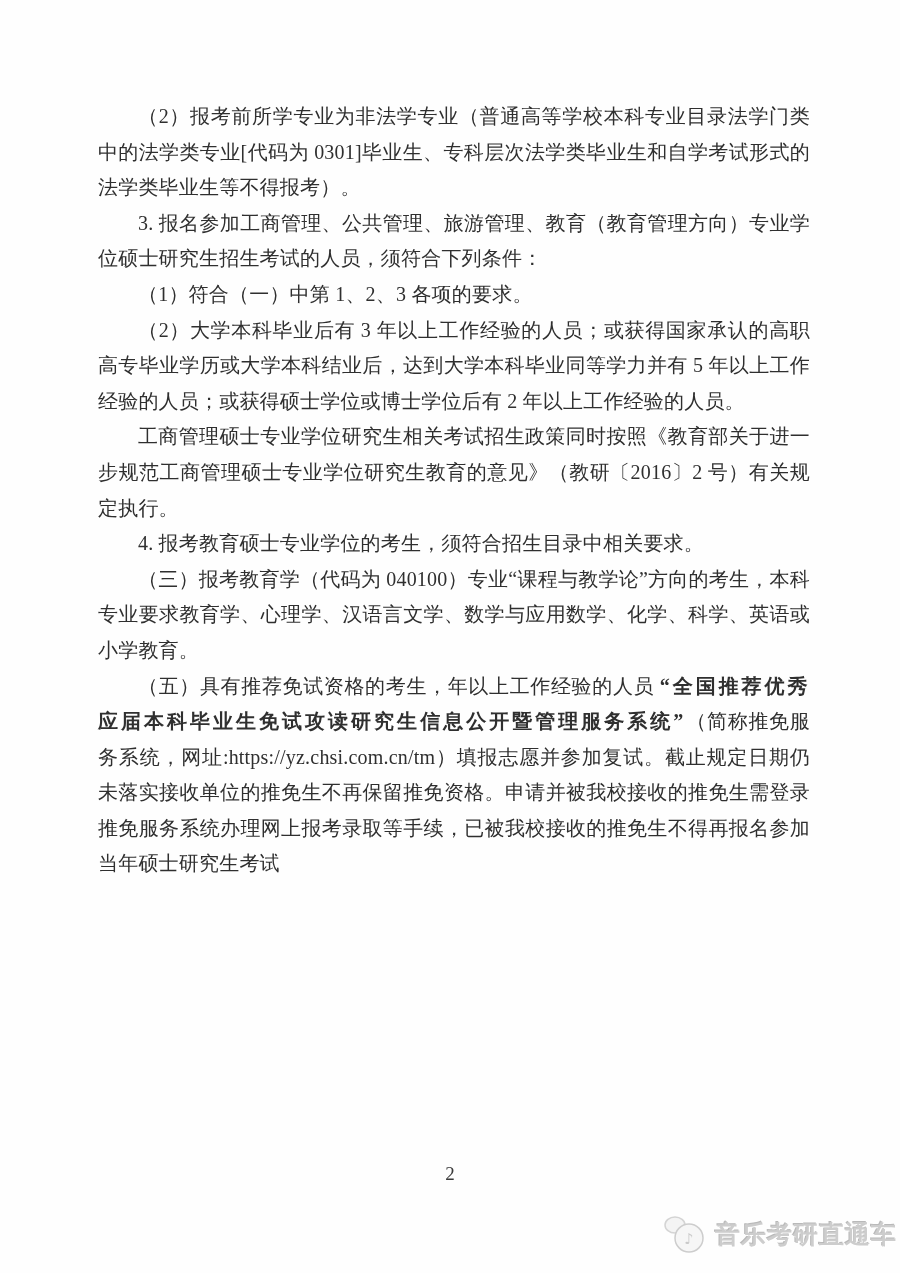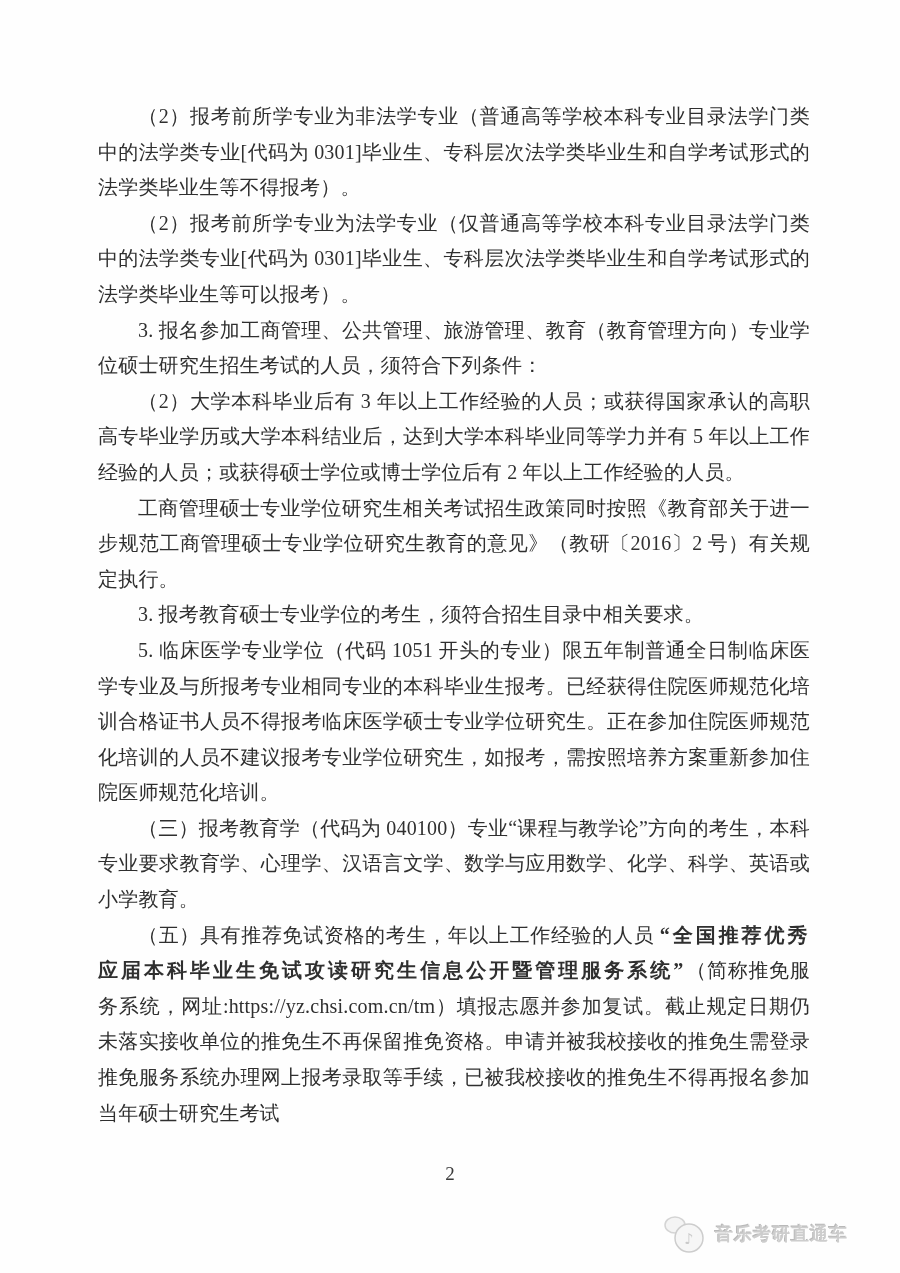--- a/index.html
+++ b/index.html
@@ -51,42 +51,41 @@
     align-items: center;
     gap: 5px;
   }
   .wm-logo {
     display: inline-block;
     width: 48px;
     height: 44px;
   }
   .wm-text {
     font-family: "Liberation Sans", "DejaVu Sans", sans-serif;
-    font-size: 18px;
+    font-size: 25px;
     font-weight: 700;
     color: #cdcdcd;
     letter-spacing: 1px;
     text-shadow: 1px 1px 0 #ffffff, -1px -1px 0 #b9b9b9;
     white-space: nowrap;
     text-align: center;
   }
 </style>
 </head>
 <body>
 
 <div class="page">
 
   <div class="content">
       <p><span>（2）报考前所学专业为非法学专业（普通高等学校本科专业目录法学门类中的法学类专业[代码为 0301]毕业生、专科层次法学类毕业生和自学考试形式的法学类毕业生等不得报考）。</span></p>
-      <p><span>（2）报考前所学专业为法学专业（仅普通高等学校本科专业目录法学门类中的法学类专业[代码为 0301]毕业生、专科层次法学类毕业生和自学考试形式的法学类毕业生等可以报考）。</span></p>
       <p><span>3. 报名参加工商管理、公共管理、旅游管理、教育（教育管理方向）专业学位硕士研究生招生考试的人员，须符合下列条件：</span></p>
+      <p><span>（1）符合（一）中第 1、2、3 各项的要求。</span></p>
       <p><span>（2）大学本科毕业后有 3 年以上工作经验的人员；或获得国家承认的高职高专毕业学历或大学本科结业后，达到大学本科毕业同等学力并有 5 年以上工作经验的人员；或获得硕士学位或博士学位后有 2 年以上工作经验的人员。</span></p>
       <p><span>工商管理硕士专业学位研究生相关考试招生政策同时按照《教育部关于进一步规范工商管理硕士专业学位研究生教育的意见》（教研〔2016〕2 号）有关规定执行。</span></p>
-      <p><span>3. 报考教育硕士专业学位的考生，须符合招生目录中相关要求。</span></p>
-      <p><span>5. 临床医学专业学位（代码 1051 开头的专业）限五年制普通全日制临床医学专业及与所报考专业相同专业的本科毕业生报考。已经获得住院医师规范化培训合格证书人员不得报考临床医学硕士专业学位研究生。正在参加住院医师规范化培训的人员不建议报考专业学位研究生，如报考，需按照培养方案重新参加住院医师规范化培训。</span></p>
+      <p><span>4. 报考教育硕士专业学位的考生，须符合招生目录中相关要求。</span></p>
       <p><span>（三）报考教育学（代码为 040100）专业“课程与教学论”方向的考生，本科专业要求教育学、心理学、汉语言文学、数学与应用数学、化学、科学、英语或小学教育。</span></p>
       <p><span>（五）具有推荐免试资格的考生，年以上工作经验的人员 </span><span class="bold-run">“全国推荐优秀应届本科毕业生免试攻读研究生信息公开暨管理服务系统”</span><span>（简称推免服务系统，网址:https://yz.chsi.com.cn/tm）填报志愿并参加复试。截止规定日期仍未落实接收单位的推免生不再保留推免资格。申请并被我校接收的推免生需登录推免服务系统办理网上报考录取等手续，已被我校接收的推免生不得再报名参加当年硕士研究生考试</span></p>
     </div>
 
   <div class="page-number">2</div>
 
   <div class="watermark">
     <span class="wm-logo">
       <svg width="48" height="44" viewBox="0 0 48 44" xmlns="http://www.w3.org/2000/svg">
         <ellipse cx="13" cy="13" rx="10" ry="8" fill="#f4f4f4" stroke="#d4d4d4" stroke-width="1.5"></ellipse>

